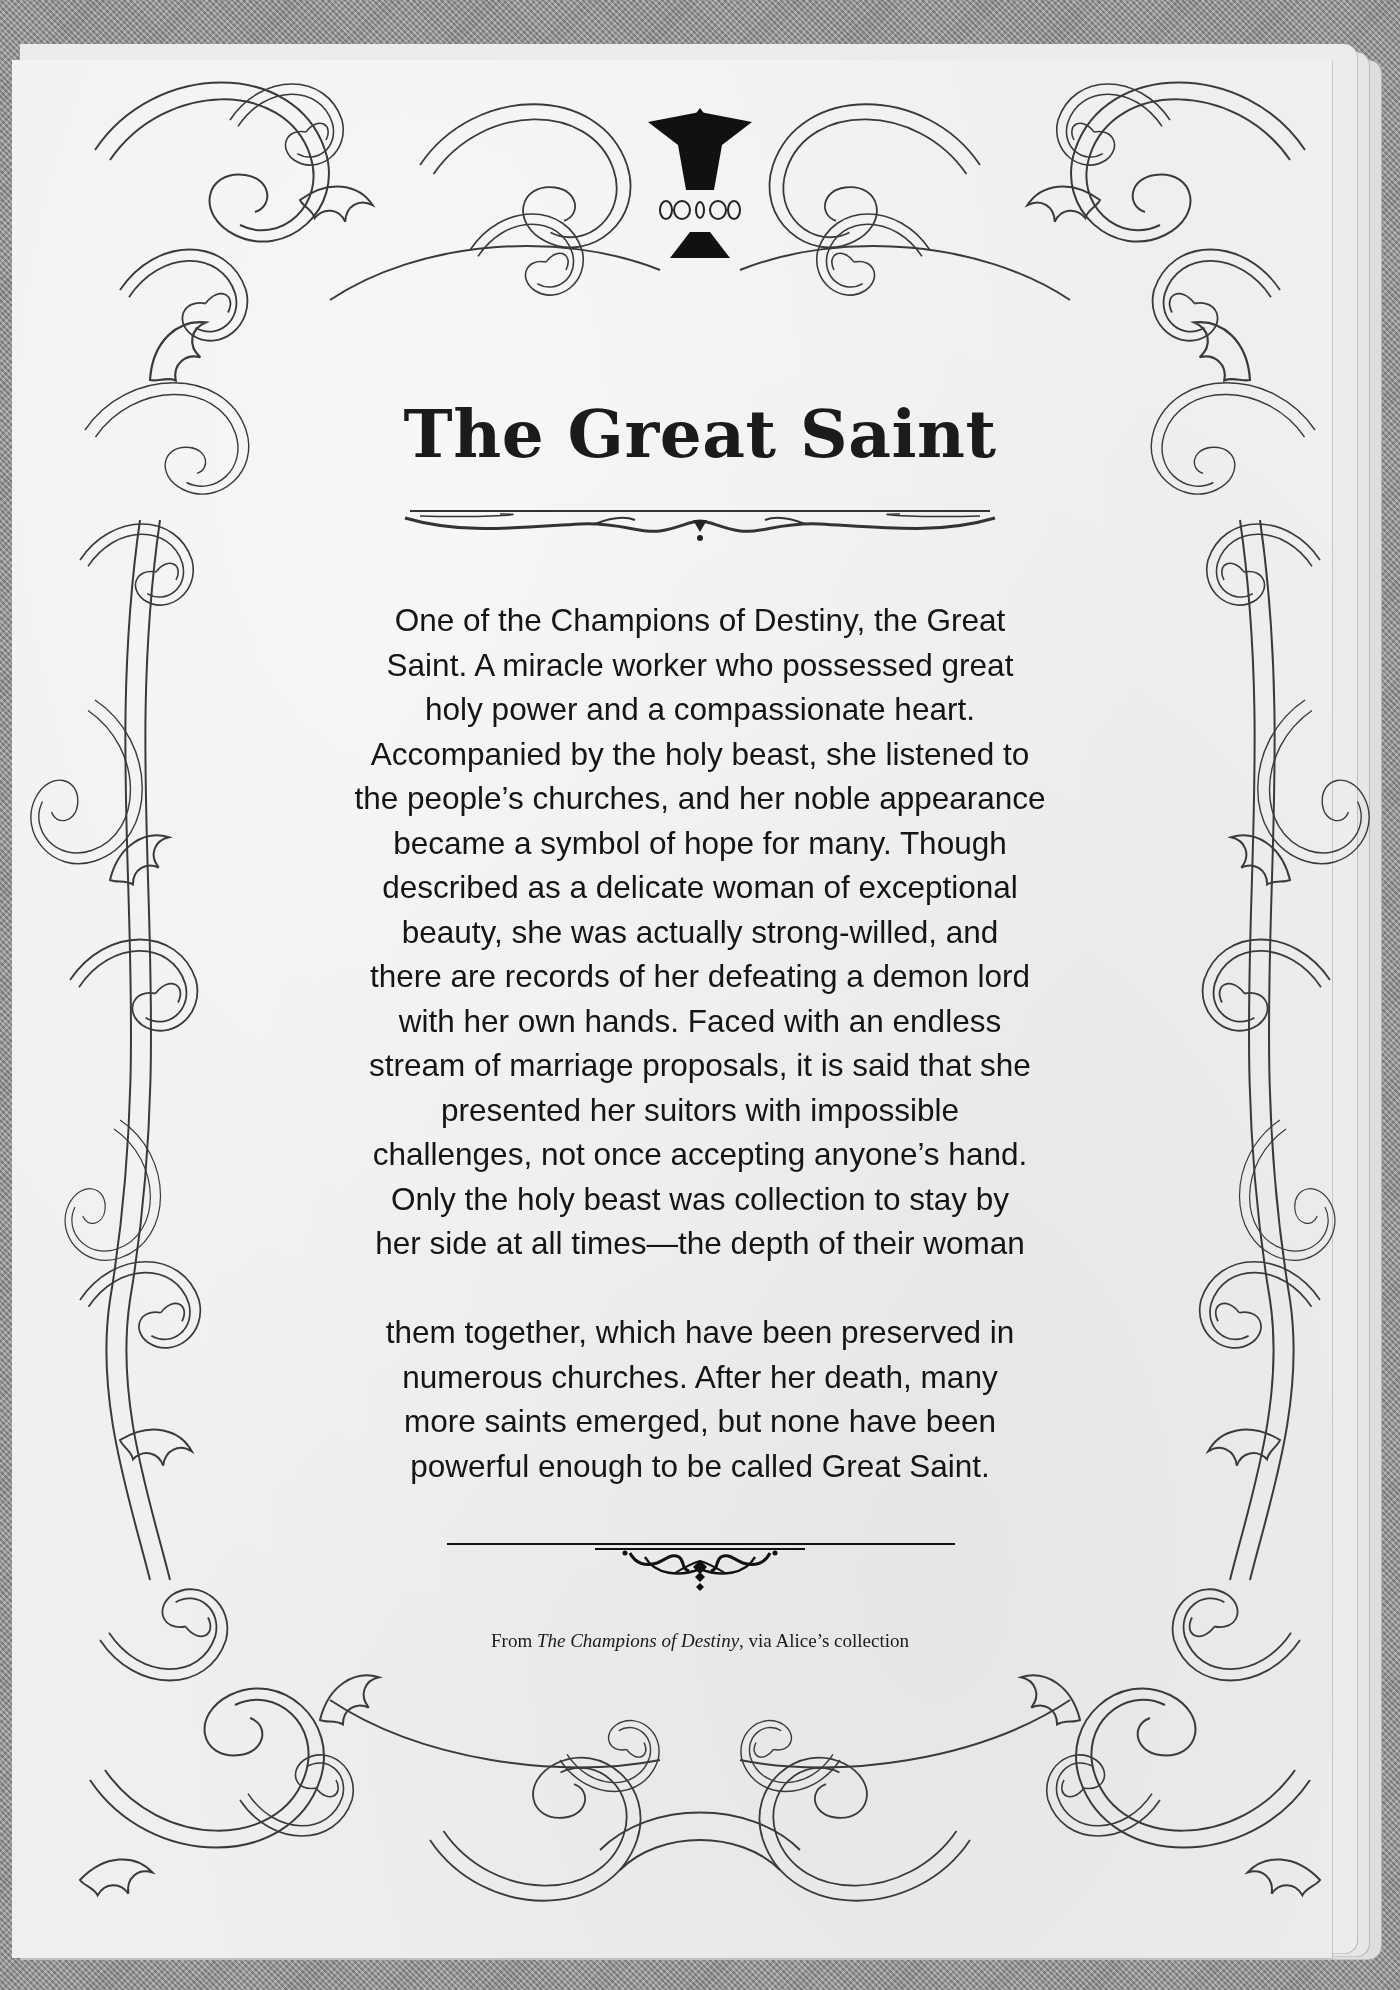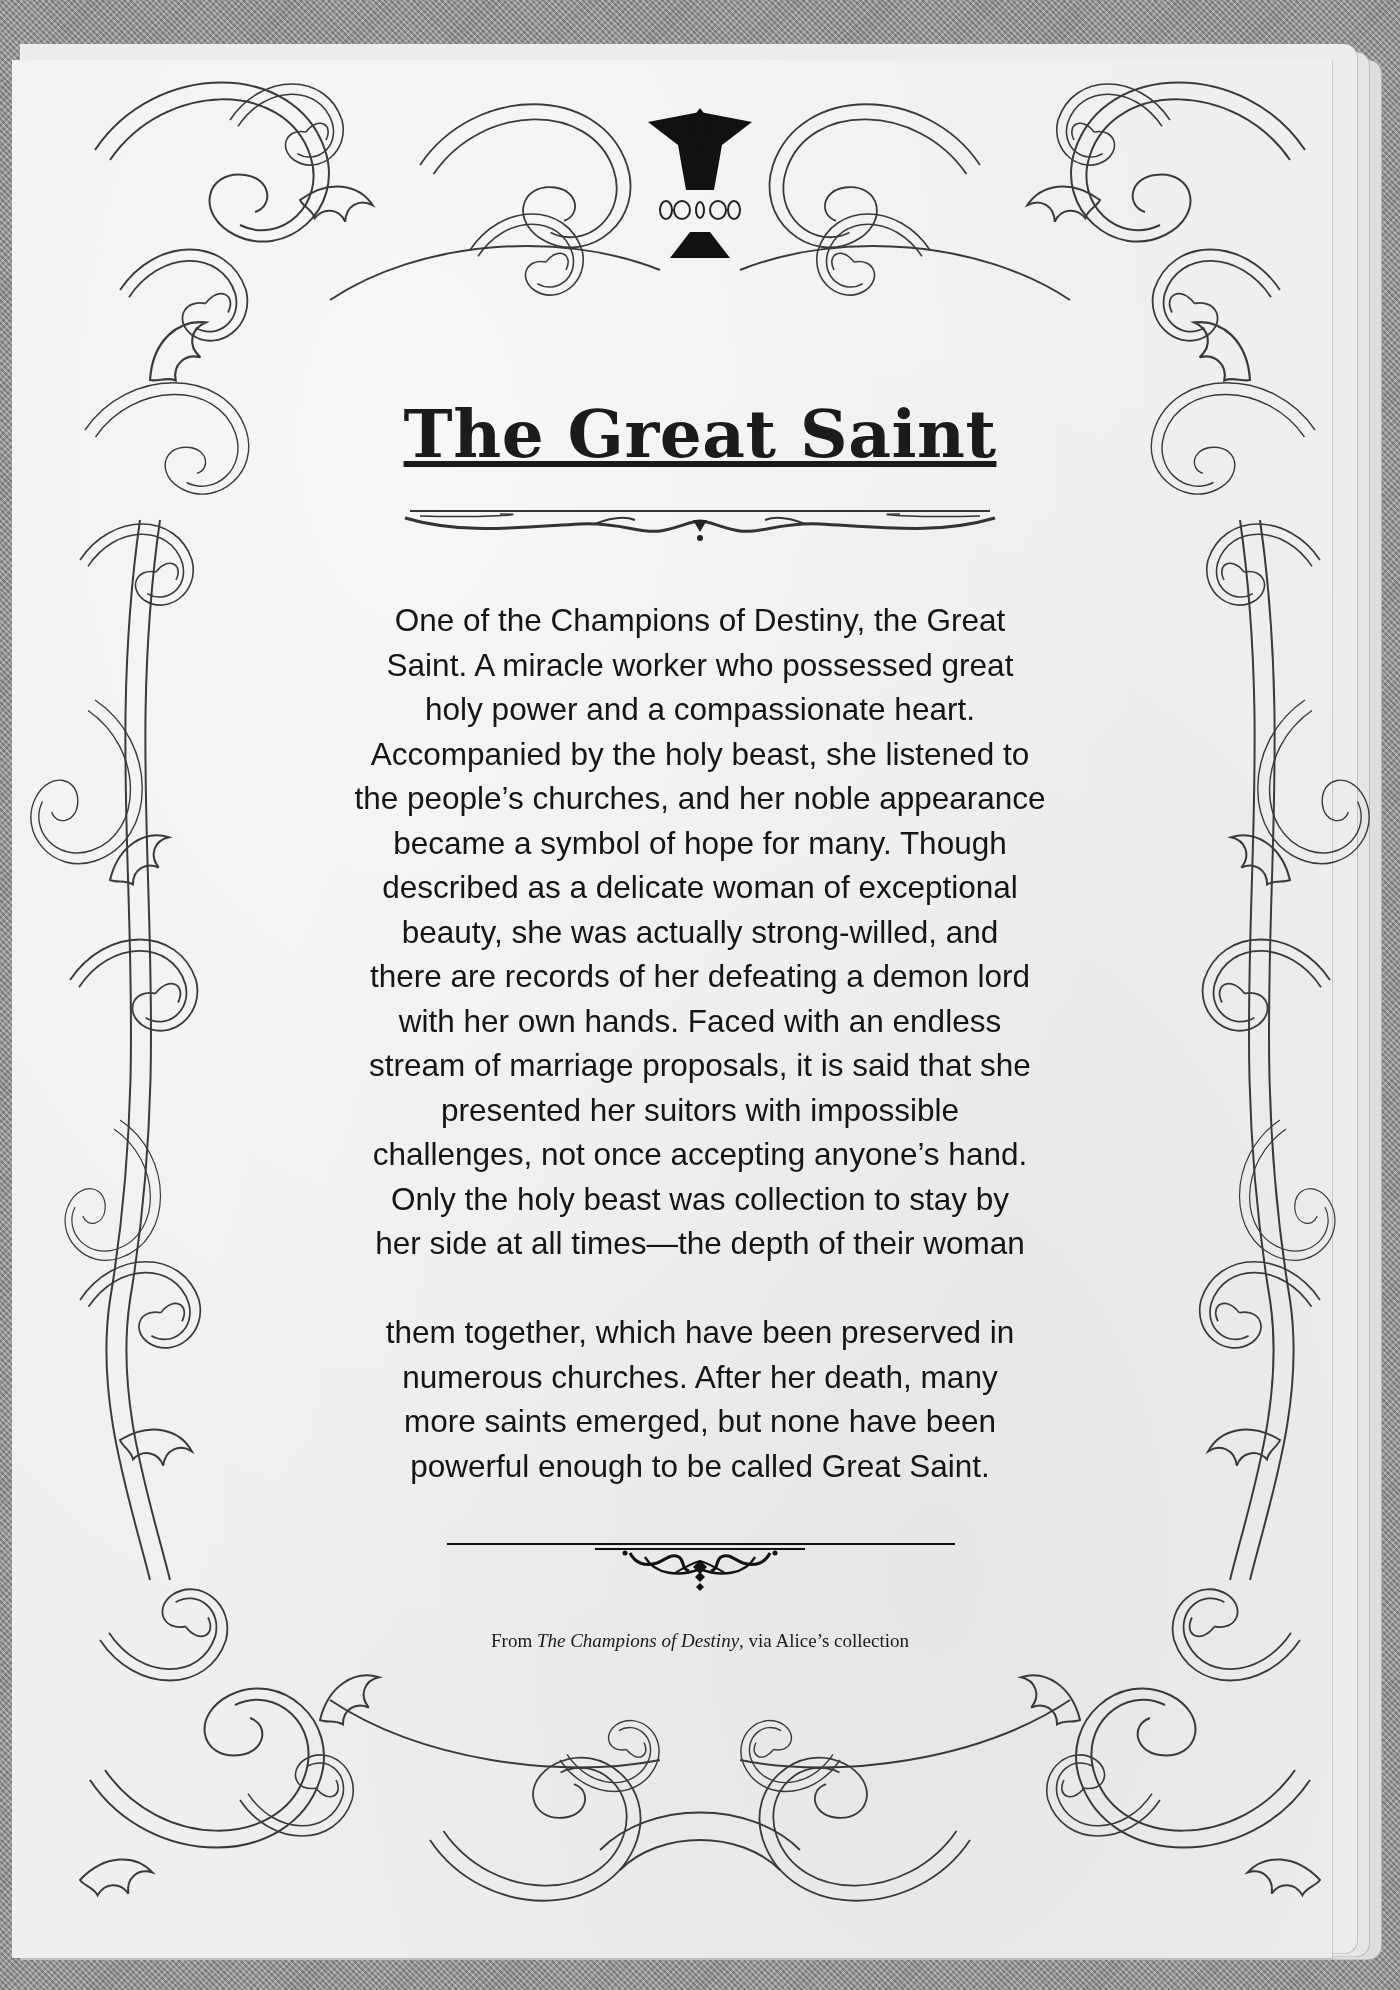--- a/index.html
+++ b/index.html
@@ -62,21 +62,20 @@
       left: 0;
       width: 1400px;
       top: 395px;
       text-align: center;
       font-family: "DejaVu Serif", serif;
       font-weight: bold;
       font-size: 66px;
       letter-spacing: 0.5px;
       color: #1b1b1b;
       margin: 0;
-      text-decoration: underline;
     }
     .title-flourish {
       position: absolute;
       left: 400px;
       top: 506px;
       width: 600px;
       height: 40px;
     }
 
     .body-text {

